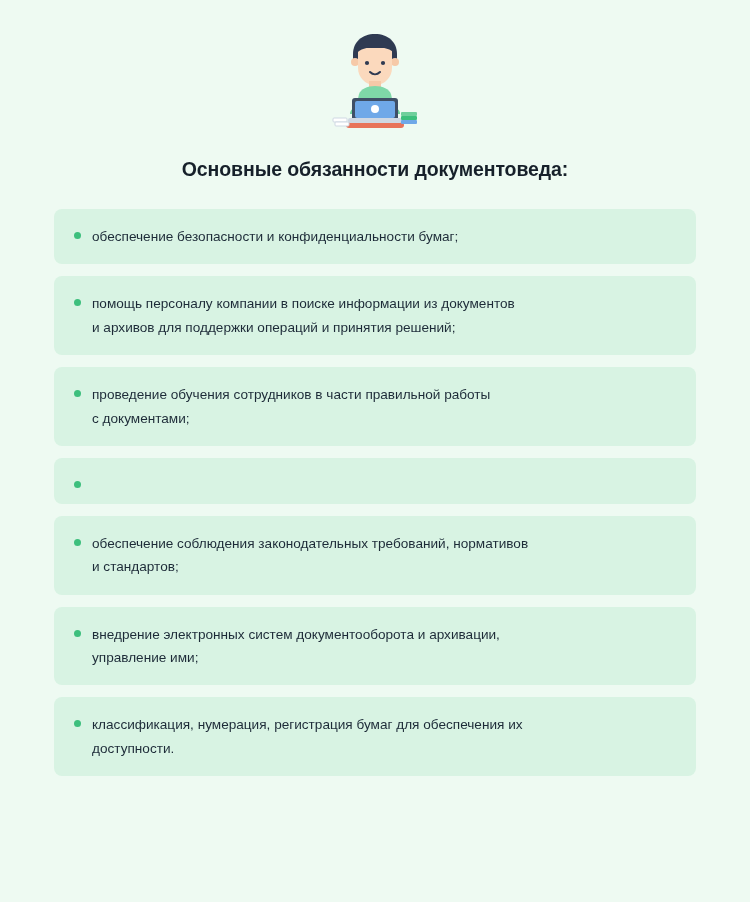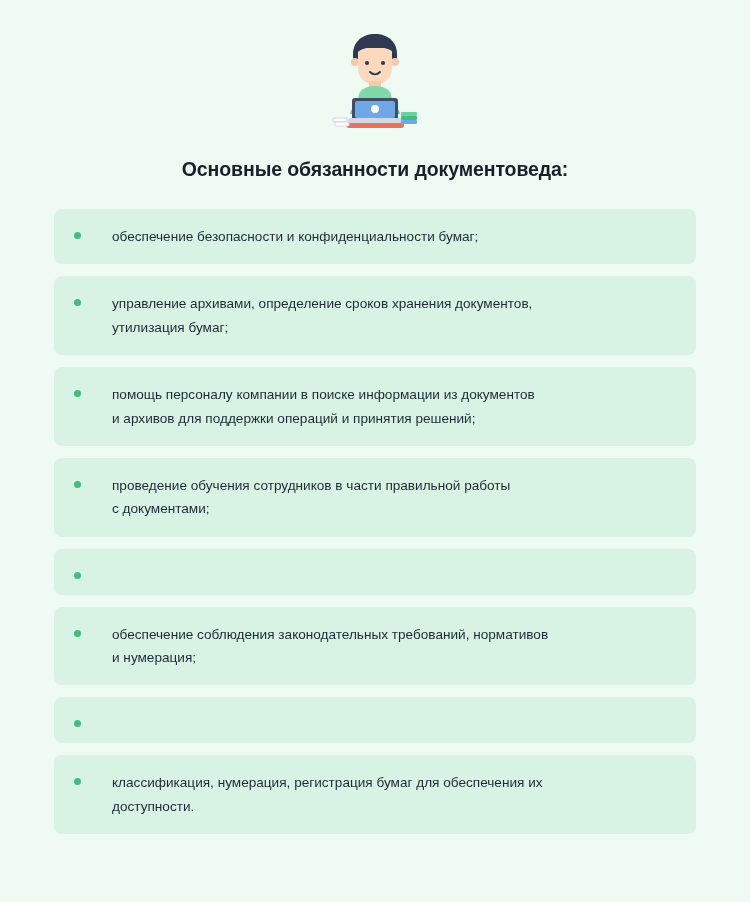--- a/index.html
+++ b/index.html
@@ -62,21 +62,20 @@
     background: #3dbf7d;
     margin-top: 7px;
     margin-right: 11px;
     flex: 0 0 auto;
   }
   .item-text {
     font-size: 13.6px;
     line-height: 1.72;
     color: #1d2b38;
     white-space: pre-line;
-    margin-left: 20px;
   }
 </style>
 </head>
 <body>
 
 <div class="page">
 
   <div class="illustration">
     <svg width="120" height="110" viewBox="0 0 120 110" xmlns="http://www.w3.org/2000/svg">
 
@@ -120,50 +119,47 @@
 
   <div class="title">Основные обязанности документоведа:</div>
 
   <div class="list">
 
     <div class="item">
       <span class="bullet"></span>
       <span class="item-text">обеспечение безопасности и конфиденциальности бумаг;</span>
     </div>
 
-    <div class="item">
-      <span class="bullet"></span>
-      <span class="item-text">управление архивами, определение сроков хранения документов,
-утилизация бумаг;</span>
-    </div>
 
     <div class="item">
       <span class="bullet"></span>
       <span class="item-text">помощь персоналу компании в поиске информации из документов
 и архивов для поддержки операций и принятия решений;</span>
     </div>
 
     <div class="item">
       <span class="bullet"></span>
       <span class="item-text">проведение обучения сотрудников в части правильной работы
 с документами;</span>
     </div>
 
     <div class="item">
       <span class="bullet"></span>
     </div>
 
     <div class="item">
       <span class="bullet"></span>
       <span class="item-text">обеспечение соблюдения законодательных требований, нормативов
-и нумерация;</span>
+и стандартов;</span>
     </div>
 
     <div class="item">
       <span class="bullet"></span>
+      <span class="item-text">внедрение электронных систем документооборота и архивации,
+управление ими;</span>
     </div>
 
     <div class="item">
       <span class="bullet"></span>
       <span class="item-text">классификация, нумерация, регистрация бумаг для обеспечения их
 доступности.</span>
     </div>
 
   </div>
 </div>

